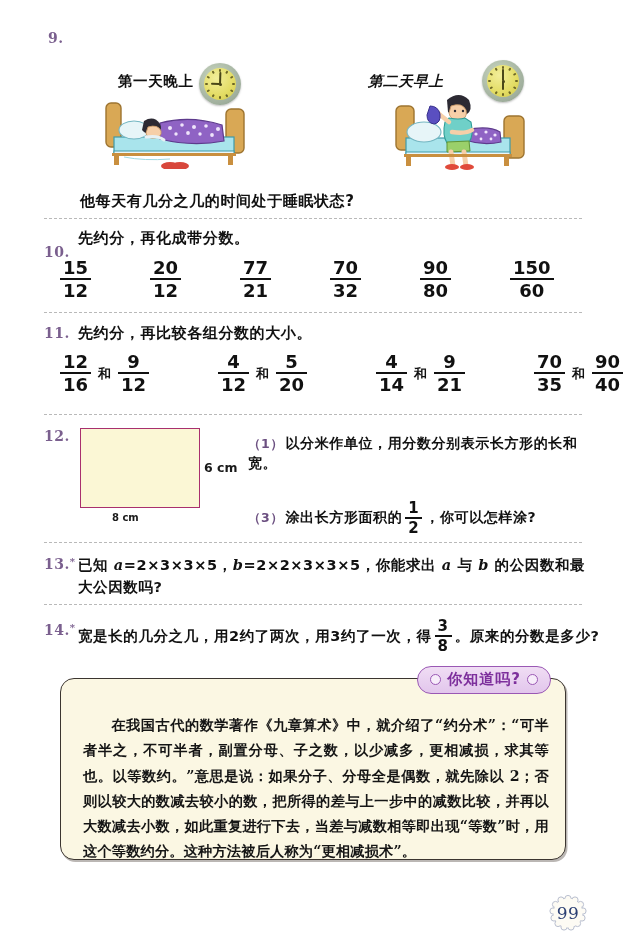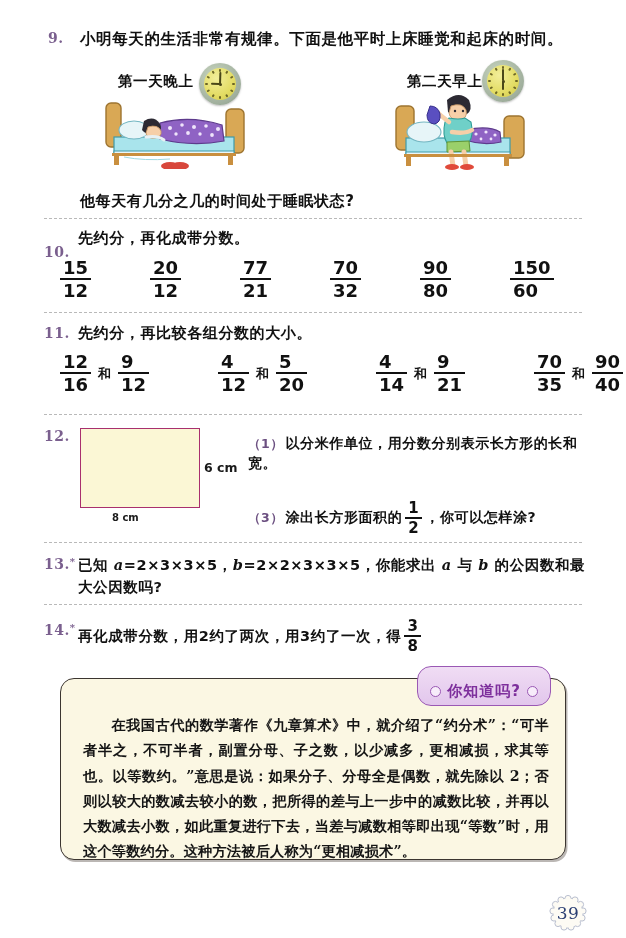--- a/index.html
+++ b/index.html
@@ -33,21 +33,21 @@
     margin:0;height:0;
   }
 
   
   .row{position:absolute;display:flex;}
 
   
   #p9-num{left:48px;top:30px;}
   #p9-text{left:80px;top:29px;font-size:15.5px;}
   #p9-lbl1{left:118px;top:72px;font-size:14.5px;}
-  #p9-lbl2{left:407px;top:72px;font-size:14.5px;}
+  #p9-lbl2{left:368px;top:72px;font-size:14.5px;font-style:italic;}
   #p9-q{left:80px;top:192px;font-size:15px;}
 
   
   .clock{position:absolute;width:42px;height:42px;border-radius:50%;
          background:radial-gradient(circle at 38% 34%, #c9d6c0 0%, #9fae9c 72%, #7f8e7d 100%);
          box-shadow:0 1px 2px rgba(0,0,0,.25);}
   .clock .face{position:absolute;left:5px;top:5px;width:32px;height:32px;border-radius:50%;
          background:radial-gradient(circle at 38% 32%, #f2ee9a 0%, #e3dc63 60%, #cfc84b 100%);}
   .clock .tick{position:absolute;width:2px;height:3px;background:#6b6526;left:50%;top:1px;
          margin-left:-1px;transform-origin:50% 15px;border-radius:1px;}
@@ -63,21 +63,21 @@
   #scene1{left:100px;top:97px;width:152px;height:72px;}
   #scene2{left:392px;top:84px;width:150px;height:86px;}
 
   
   #hr1{position:absolute;left:44px;top:218px;width:538px;}
   #p10-num{left:44px;top:216px;margin-top:28px;}
   #p10-text{left:78px;top:229px;font-size:15px;}
   #p10-fracs{left:60px;top:258px;width:540px;}
 
   .frac{
-    display:inline-block;text-align:left;vertical-align:middle;
+    display:inline-block;text-align:center;vertical-align:middle;
     font-family:"DejaVu Sans","Liberation Sans",sans-serif;
     font-weight:700;color:#111;
   }
   .frac .n{display:block;padding:0 3px;line-height:1.08;}
   .frac .bar{display:block;border-top:2px solid #111;margin:1px 0 1px 0;}
   .frac .d{display:block;padding:0 3px;line-height:1.08;}
   .f18 .n,.f18 .d{font-size:18px;}
 
   .fracrow{position:absolute;display:flex;align-items:flex-start;}
   .fslot{width:110px;text-align:left;}
@@ -126,21 +126,21 @@
   #knowbox{
     position:absolute;left:60px;top:678px;width:506px;height:182px;
     background:#fbf7e3;border:1.1px solid #3b3530;border-radius:14px;
     box-sizing:border-box;
     box-shadow:1.5px 2px 0 rgba(60,50,40,.35);
   }
   #badge{
     position:absolute;right:14px;top:-13px;
     background:linear-gradient(#f0ddf4,#e2c6ec);
     border:1.4px solid #9a58b4;border-radius:14px;
-    padding:15px 12px 4px 12px;display:flex;align-items:center;gap:6px;
+    padding:3px 12px 4px 12px;display:flex;align-items:center;gap:6px;
   }
   #badge .bt{
     font-family:"DejaVu Sans","Liberation Sans",sans-serif;
     font-weight:700;font-size:15px;color:#7d2f9c;letter-spacing:1px;
   }
   .ring{display:inline-block;width:9px;height:9px;border-radius:50%;
     border:1.6px solid #9a58b4;background:#f7ecfa;}
   #knowtext{
     position:absolute;left:22px;top:34px;width:466px;
     font-family:"DejaVu Serif","Liberation Serif",serif;
@@ -159,21 +159,20 @@
     position:relative;font-family:"DejaVu Serif","Liberation Serif",serif;
     font-size:17px;color:#2b3f73;letter-spacing:.5px;
   }
 </style>
 </head>
 <body>
 
 <div class="page">
 
   <div class="row qnum" id="p9-num">9.</div>
-  <div class="row cn" id="p9-text">小明每天的生活非常有规律。下面是他平时上床睡觉和起床的时间。</div>
 
   <div class="row cn" id="p9-lbl1">第一天晚上</div>
   <div class="row cn" id="p9-lbl2">第二天早上</div>
 
   <div class="clock" id="clock1">
     <div class="face">
       <span class="tick" style="transform:rotate(0deg)"></span>
       <span class="tick" style="transform:rotate(30deg)"></span>
       <span class="tick" style="transform:rotate(60deg)"></span>
       <span class="tick" style="transform:rotate(90deg)"></span>
@@ -412,26 +411,27 @@
       <span>已知 </span><span class="ital">a</span><span class="mono">=2×3×3×5，</span><span class="ital">b</span><span class="mono">=2×2×3×3×5，你能求出 </span><span class="ital">a</span><span> 与 </span><span class="ital">b</span><span> 的公因数和最大公因数吗?</span>
     </span>
   </div>
 
   <hr class="hr" id="hr5">
   <div class="row qnum" id="p14-num">
     <span>14.</span>
       <sup>*</sup>
   </div>
   <div class="row cn" id="p14-text">
-    <span>再化成带分数，用2约了两次，用3约了一次，得</span>
+    <span>宽是长的几分之几，用2约了两次，用3约了一次，得</span>
     <span class="frac" style="margin:0 3px;">
       <span class="n" style="font-size:15px">3</span>
       <span class="bar"></span>
       <span class="d" style="font-size:15px">8</span>
     </span>
+    <span>。原来的分数是多少?</span>
   </div>
 
   <div id="knowbox">
     <div id="badge">
       <span class="ring"></span>
       <span class="bt">你知道吗?</span>
       <span class="ring"></span>
     </div>
     <div id="knowtext">在我国古代的数学著作《九章算术》中，就介绍了“约分术”：“可半者半之，不可半者，副置分母、子之数，以少减多，更相减损，求其等也。以等数约。”意思是说：如果分子、分母全是偶数，就先除以 2；否则以较大的数减去较小的数，把所得的差与上一步中的减数比较，并再以大数减去小数，如此重复进行下去，当差与减数相等即出现“等数”时，用这个等数约分。这种方法被后人称为“更相减损术”。</div>
   </div>
@@ -449,16 +449,16 @@
         <circle cx="25" cy="34" r="3.1"></circle>
           <circle cx="18" cy="34" r="3.1"></circle>
         <circle cx="12" cy="30.5" r="3.1"></circle>
           <circle cx="8" cy="25" r="3.1"></circle>
         <circle cx="7" cy="18" r="3.1"></circle>
           <circle cx="9.5" cy="11.5" r="3.1"></circle>
         <circle cx="15" cy="7" r="3.1"></circle>
       </g>
       <circle cx="22" cy="20" r="14.5" fill="#fdfbf4" stroke="none"></circle>
     </svg>
-    <span class="pn">39</span>
+    <span class="pn">99</span>
   </div>
 
 </div>
 
 </body></html>

